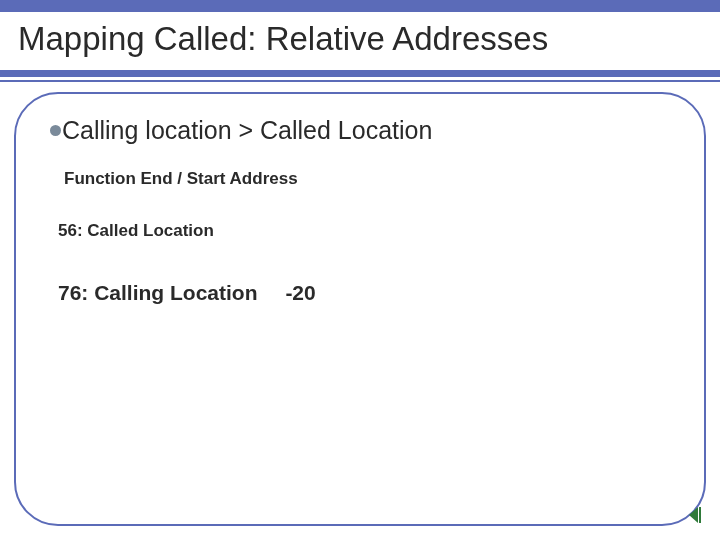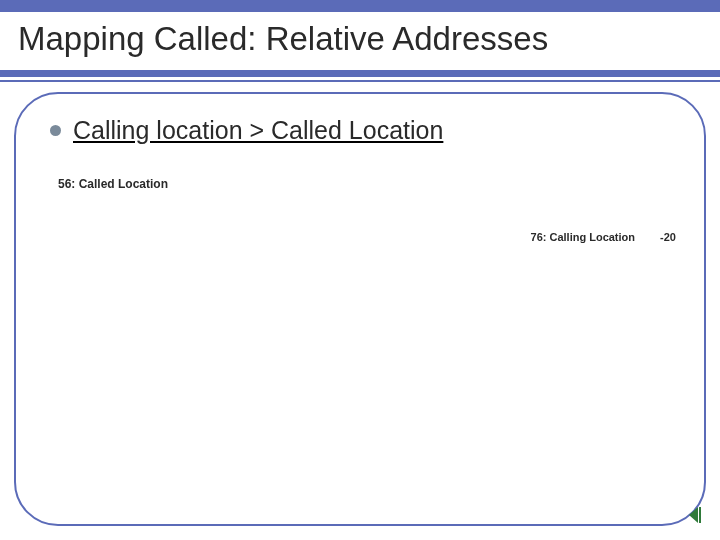--- a/index.html
+++ b/index.html
@@ -43,24 +43,23 @@
     left: 14px;
     right: 14px;
     bottom: 14px;
     border: 2px solid #5b6bb8;
     border-radius: 44px;
     padding: 18px 28px 20px 28px;
   }
   .bullet-row {
     display: flex;
     align-items: center;
-    gap: 12px;
+    gap: 1px;
     margin-top: 4px;
     margin-left: 6px;
-    text-decoration: underline;
   }
   .bullet-dot {
     width: 11px;
     height: 11px;
     border-radius: 50%;
     background: #7a8a9a;
     flex: 0 0 auto;
   }
   .bullet-text {
     font-size: 25px;
@@ -69,31 +68,30 @@
   .sub1 {
     margin-top: 24px;
     margin-left: 20px;
     font-size: 17px;
     font-weight: bold;
     color: #2a2a2a;
   }
   .sub2 {
     margin-top: 32px;
     margin-left: 14px;
-    font-size: 12px;
+    font-size: 17px;
     font-weight: bold;
     color: #2a2a2a;
   }
   .sub3 {
     margin-top: 40px;
     margin-left: 14px;
-    font-size: 11px;
+    font-size: 21px;
     font-weight: bold;
     color: #2a2a2a;
-    text-align: right;
   }
   .offset {
     display: inline-block;
     margin-left: 22px;
     font-weight: bold;
   }
   .nav-icon {
     position: absolute;
     right: 18px;
     bottom: 16px;
@@ -111,20 +109,21 @@
 <div class="thickline"></div>
 <div class="thinline"></div>
 
 <div class="card">
 
   <div class="bullet-row">
     <div class="bullet-dot"></div>
     <div class="bullet-text">Calling location &gt; Called Location</div>
   </div>
 
+  <div class="sub1">Function End / Start Address</div>
 
   <div class="sub2">56: Called Location</div>
 
   <div class="sub3">
     <span>76: Calling Location</span>
     <span class="offset">-20</span>
   </div>
 
 </div>
 

